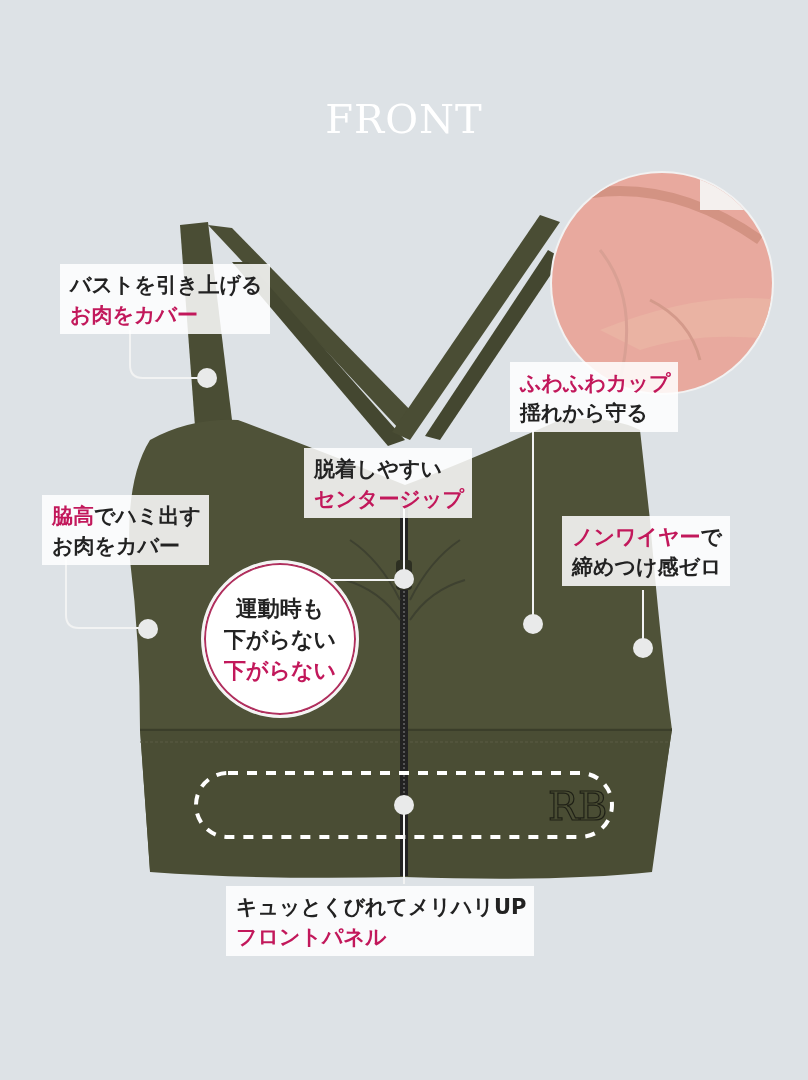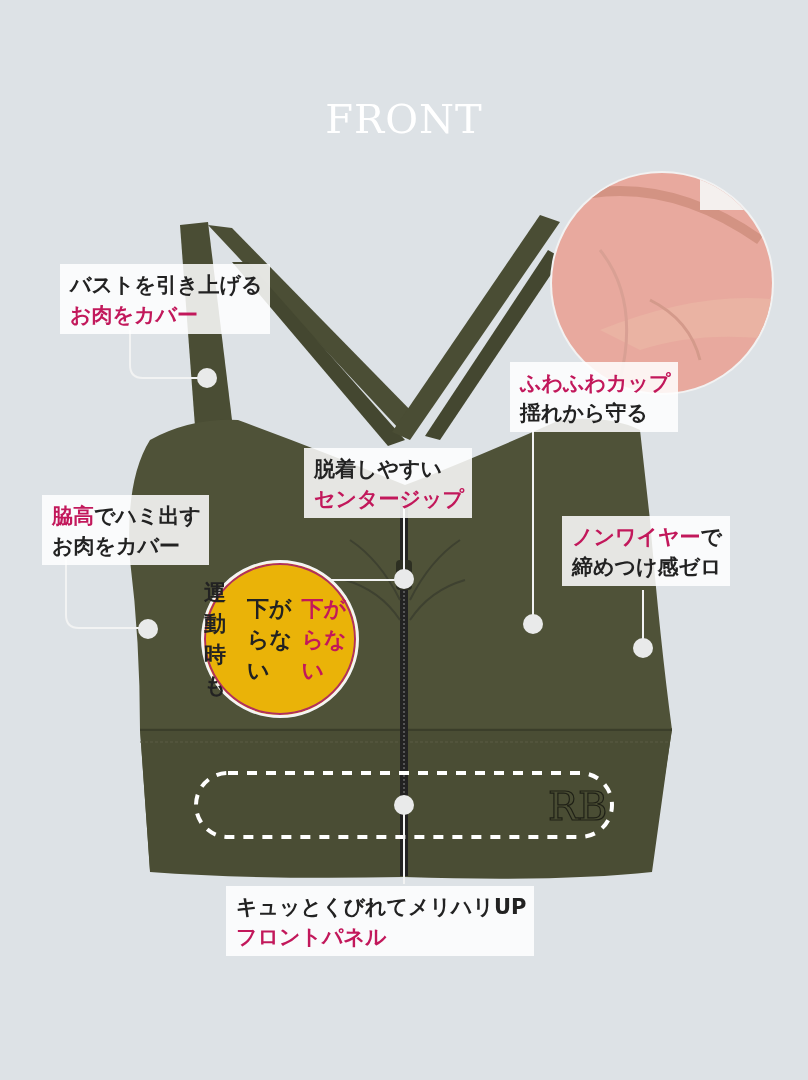--- a/index.html
+++ b/index.html
@@ -3,21 +3,21 @@
   <meta charset="utf-8">
   <style>
     html, body { margin:0; padding:0; }
     body { width:808px; height:1080px; overflow:hidden; background:#dde2e6; font-family:"DejaVu Sans", sans-serif; }
     #stage { position:relative; width:808px; height:1080px; background:#dde2e6; overflow:hidden; }
     .title { position:absolute; left:0; top:96px; width:808px; text-align:center; color:#ffffff; font-family:"DejaVu Serif","Liberation Serif", serif; font-size:40px; letter-spacing:1px; }
     svg.art { position:absolute; left:0; top:0; }
     .label { position:absolute; background:rgba(255,255,255,0.86); padding:6px 8px 4px 10px; font-weight:bold; font-size:21px; line-height:30px; color:#222; white-space:nowrap; }
     .label .l { display:block; }
     .accent { color:#c2185b; }
-    .circle-badge { position:absolute; left:201px; top:560px; width:152px; height:152px; border-radius:50%; background:#eab308; border:3px solid #f4f4f4; box-shadow:inset 0 0 0 2px #b0305e; display:flex; flex-direction:row; align-items:center; justify-content:center; font-weight:bold; font-size:22px; line-height:31px; color:#222; }
+    .circle-badge { position:absolute; left:201px; top:560px; width:152px; height:152px; border-radius:50%; background:#ffffff; border:3px solid #f4f4f4; box-shadow:inset 0 0 0 2px #b0305e; display:flex; flex-direction:column; align-items:center; justify-content:center; font-weight:bold; font-size:22px; line-height:31px; color:#222; }
     .dot { position:absolute; width:20px; height:20px; border-radius:50%; background:#e9eaea; }
   </style>
 </head>
 <body>
 
 <div id="stage">
   <div class="title">FRONT</div>
 
   <svg class="art" width="808" height="1080" viewBox="0 0 808 1080">
 

